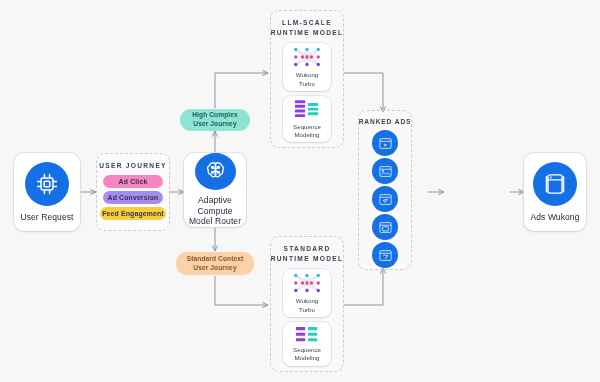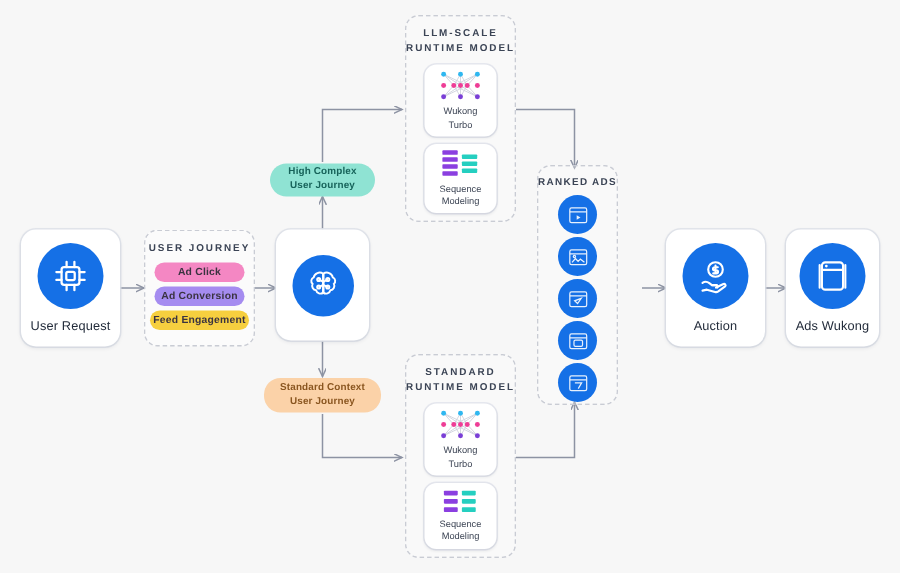--- a/index.html
+++ b/index.html
@@ -141,20 +141,24 @@
       <svg width="25" height="25" viewBox="0 0 24 24" fill="none" stroke="#ffffff" stroke-width="1.25" stroke-linecap="round">
         <path d="M12 4.3c-2.4-1.6-5.6-.3-6.1 2.3-1.7.7-2.1 3-0.7 4.2-.9 1.7.3 3.9 2.2 4.1.5 2 3 2.8 4.6 1.5z"></path>
         <path d="M12 4.3c2.4-1.6 5.6-.3 6.1 2.3 1.7.7 2.1 3 .7 4.2.9 1.7-.3 3.9-2.2 4.1-.5 2-3 2.8-4.6 1.5z"></path>
         <path d="M12 4.3v12.1"></path>
         <path d="M9.4 8.1L12 9.6M9.4 12.7L12 11.4M14.6 8.1L12 9.6M14.6 12.7L12 11.4"></path>
         <circle cx="9.1" cy="8" r="1"></circle>
           <circle cx="9.1" cy="12.8" r="1"></circle>
         <circle cx="14.9" cy="8" r="1"></circle>
           <circle cx="14.9" cy="12.8" r="1"></circle>
       </svg>
+    </div>
+    <div class="cap" style="margin-top:5px;">
+      <span>Adaptive Compute</span><br>
+      <span>Model Router</span>
     </div>
   </div>
 
   <div class="rpill" style="left:180px;top:109px;width:70px;height:22px;background:#8fe3d3;color:#17635a;">
     <span>High Complex</span>
     <span>User Journey</span>
   </div>
   <div class="rpill" style="left:176px;top:252px;width:78px;height:23px;background:#fbd2a8;color:#8a5620;">
     <span>Standard Context</span>
     <span>User Journey</span>
@@ -292,32 +296,20 @@
     </svg>
   </div>
   <div class="adicon" style="left:372px;top:242px;width:26px;height:26px;">
     <svg width="15" height="15" viewBox="0 0 20 20" fill="none" stroke="#e8f1fd" stroke-width="1.1">
       <rect x="2.5" y="3.5" width="15" height="13" rx="1.5"></rect>
         <path d="M2.5 7h15"></path>
       <path d="M7 9.6h6l-3 5.2"></path>
     </svg>
   </div>
 
-  <div class="card" style="left:444px;top:153px;width:66px;height:78px;">
-    <div class="bluecircle" style="width:44px;height:44px;">
-      <svg width="26" height="26" viewBox="0 0 24 24" fill="none" stroke="#ffffff" stroke-width="1.3" stroke-linecap="round" stroke-linejoin="round">
-        <circle cx="12" cy="8" r="4.5"></circle>
-        <path d="M12 5.6v4.9M13.4 6.6h-2a.95.95 0 000 1.9h1.2a.95.95 0 010 1.9h-2"></path>
-        <path d="M4 16.2c1.4-.9 3-.7 4.2.2l1.6 1.2h2.6c.8 0 1.3.9.7 1.5"></path>
-        <path d="M9.8 17.6h2.8"></path>
-        <path d="M12.3 19.1l4.6-2.2c.9-.4 1.8.8 1 1.5l-4.2 3.1c-.6.4-1.3.5-2 .3l-5-1.4-2.7.6"></path>
-      </svg>
-    </div>
-    <div class="cap">Auction</div>
-  </div>
 
   <div class="card" style="left:524px;top:153px;width:62px;height:78px;">
     <div class="bluecircle" style="width:44px;height:44px;">
       <svg width="26" height="26" viewBox="0 0 24 24" fill="none" stroke="#ffffff" stroke-width="1.3" stroke-linecap="round">
         <rect x="5.5" y="3.6" width="13" height="16.8" rx="2"></rect>
         <path d="M5.5 8.2h13"></path>
         <circle cx="8.2" cy="5.9" r=".85" fill="#ffffff" stroke="none"></circle>
         <path d="M4.1 5.2v14M19.9 5.2v14"></path>
       </svg>
     </div>

